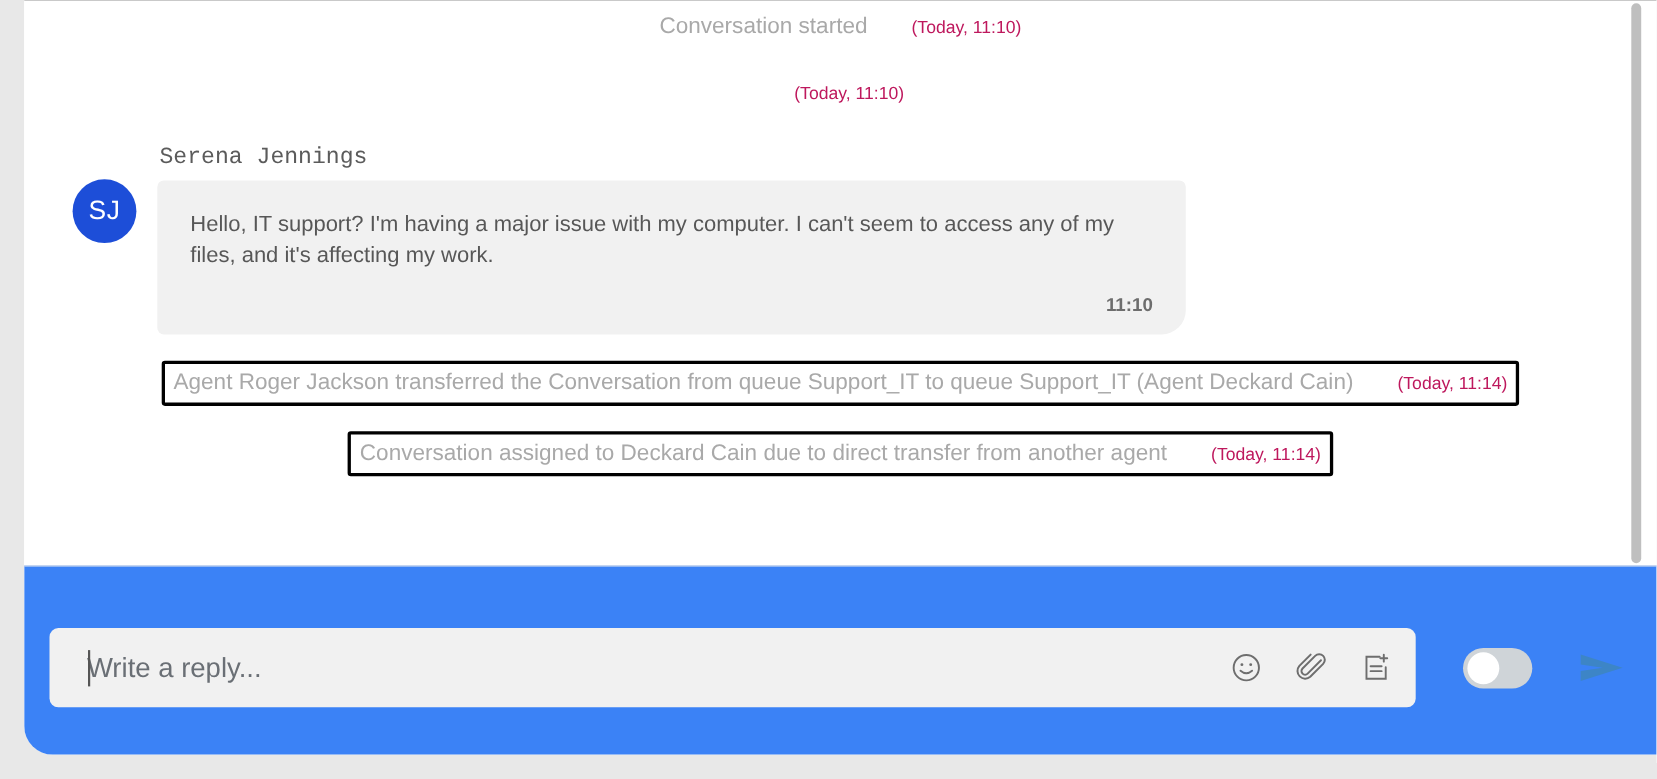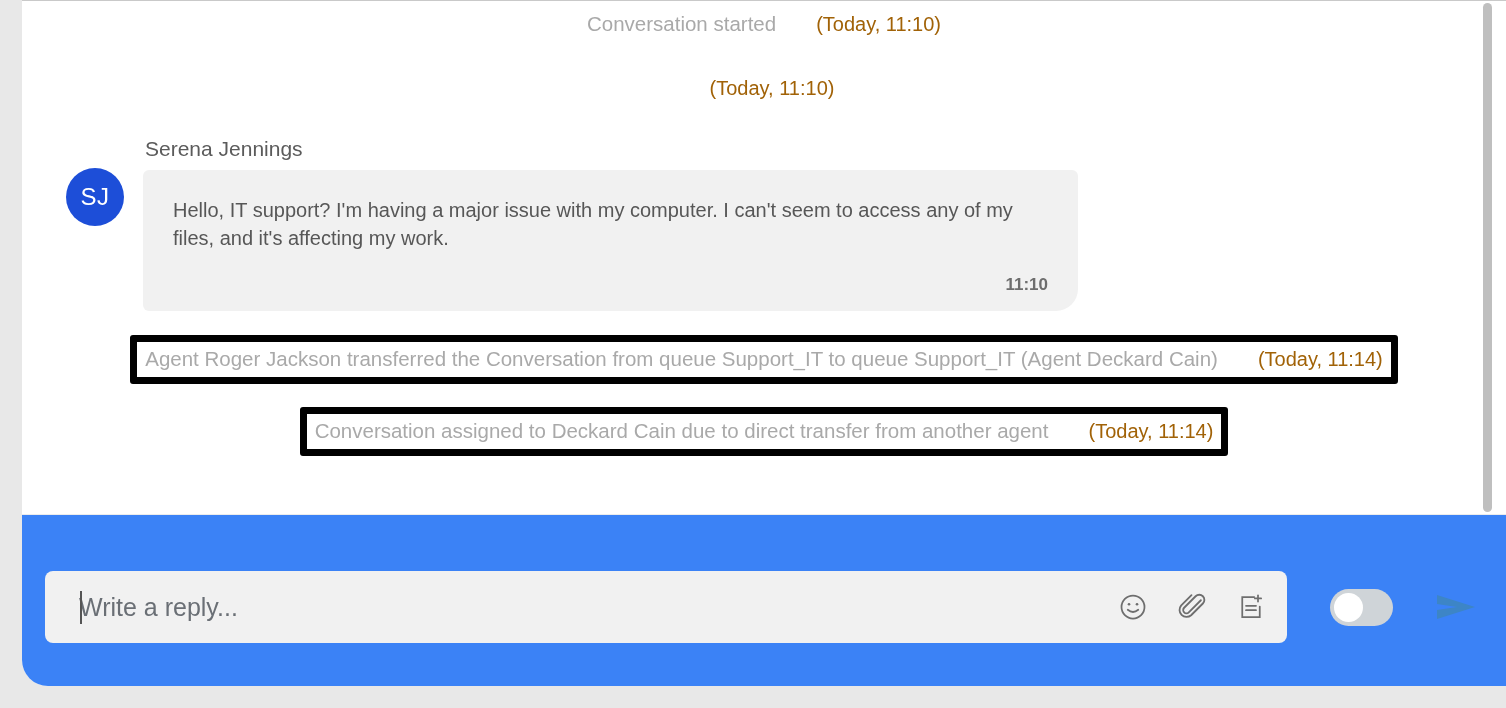--- a/index.html
+++ b/index.html
@@ -52,32 +52,32 @@
     color: #a9a9a9;
     font-size: 20.5px;
     line-height: 1.25;
     white-space: nowrap;
     gap: 24px;
   }
   .sys-row .sys-text {
     color: #a9a9a9;
   }
   .sys-row .sys-time {
-    color: #a16207;
+    color: #be185d;
     margin-left: 16px;
-    font-size: 20px;
+    font-size: 16px;
   }
 
   .sys-row.r1 { margin-top: 4px; }
   .sys-row.r2 { margin-top: 39px; }
   .sys-row.r3 { margin-top: 33px; }
 
   
   .sys-row.boxed {
-    border: 7px solid #000000;
+    border: 3px solid #000000;
     border-radius: 3px;
     padding: 4px 8px 5px 8px;
     box-sizing: border-box;
     margin-left: auto;
     margin-right: auto;
     width: max-content;
   }
   .sys-row.boxed.b1 { margin-top: 24px; }
   .sys-row.boxed.b2 { margin-top: 23px; justify-content: flex-end; }
 
@@ -103,20 +103,21 @@
     letter-spacing: 0.5px;
   }
   .msg-col {
     margin-left: 19px;
   }
   .msg-sender {
     color: #5b5b5b;
     font-size: 21px;
     margin-bottom: 9px;
     padding-left: 2px;
+    font-family: Liberation Mono, monospace;
   }
   .msg-bubble {
     width: 935px;
     box-sizing: border-box;
     background: #f1f1f1;
     border-radius: 6px 6px 22px 6px;
     padding: 26px 30px 16px 30px;
   }
   .msg-text {
     color: #575757;

